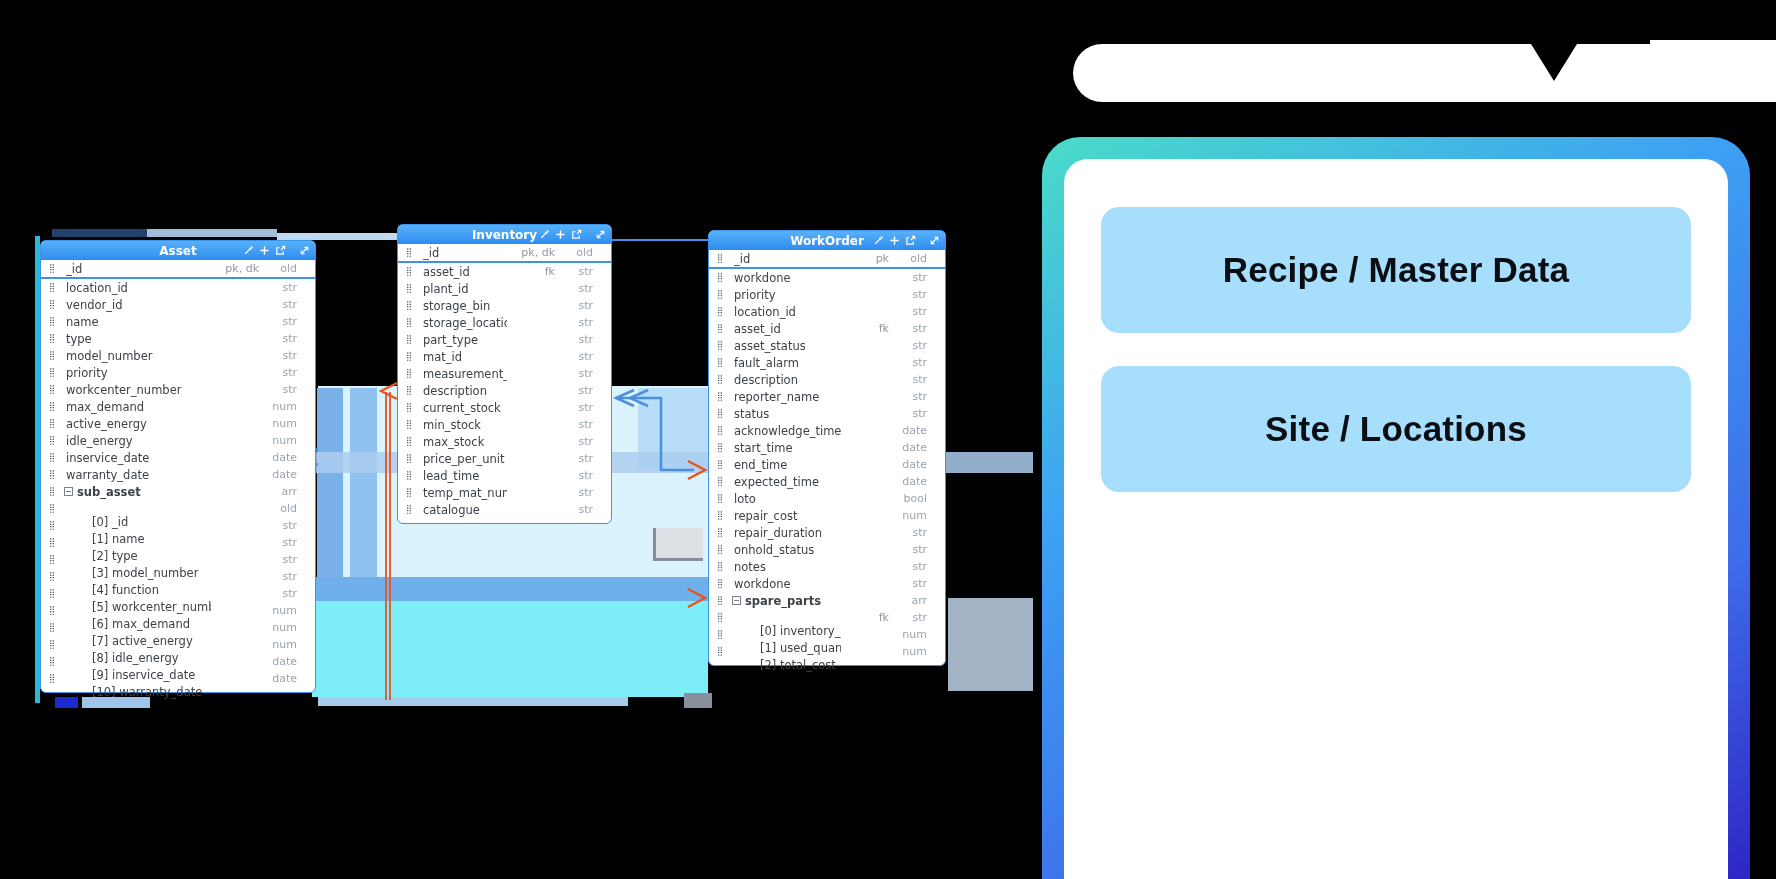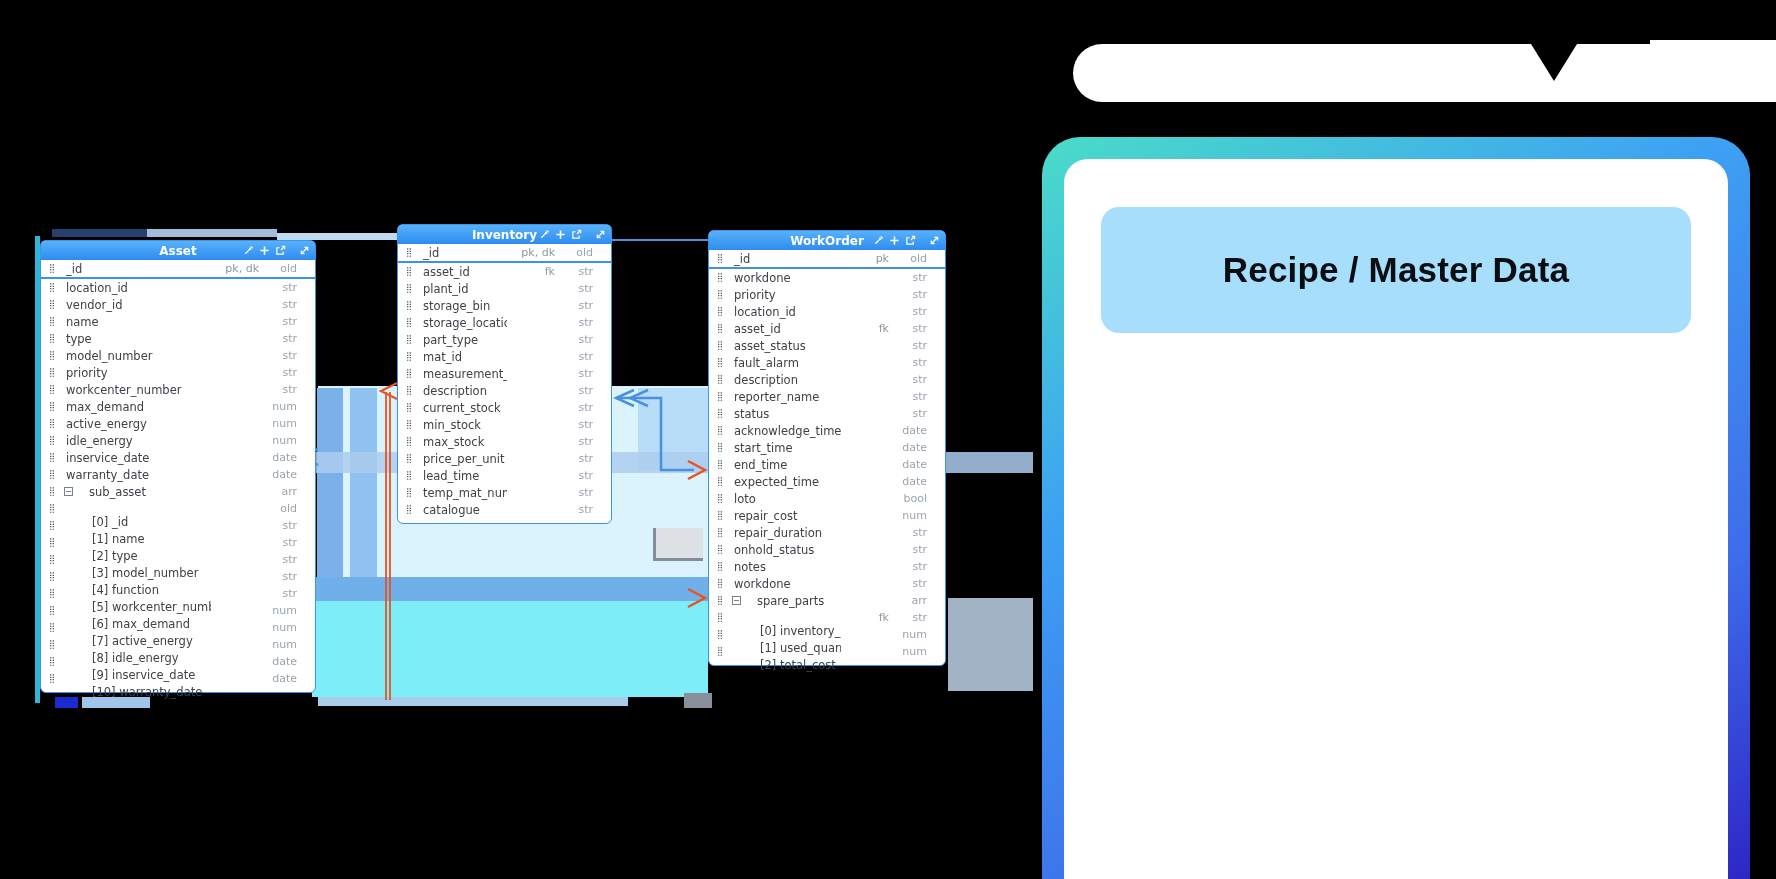--- a/index.html
+++ b/index.html
@@ -27,21 +27,21 @@
   .fname{margin-left:7px;flex:1;white-space:nowrap;overflow:hidden;}
   .fkey{width:48px;text-align:right;color:#8d97a1;font-size:11px;white-space:nowrap;}
   .ftype{width:38px;text-align:right;color:#9aa4ae;font-size:11px;}
   .row.first{border-bottom:2px solid #3f90ea;}
   .row.child .fname{padding-left:26px;margin-top:26px;}
   .collapse{display:none;}
   .row.parent .collapse{display:inline-block;width:7px;height:7px;border:1px solid #78828e;
                         position:relative;margin-left:5px;flex:none;}
   .row.parent .collapse::after{content:"";position:absolute;left:1px;right:1px;top:2.5px;
                                border-top:1px solid #78828e;}
-  .row.parent .fname{margin-left:16px;}
+  .row.parent .fname{margin-left:4px;font-weight:bold;}
 
   
   .banner{position:absolute;left:1073px;top:44px;width:703px;height:58px;background:#fff;
           border-radius:29px 0 0 29px;z-index:20;}
   .banner-notch{position:absolute;left:458px;top:0;width:0;height:0;
                 border-left:23px solid transparent;border-right:23px solid transparent;
                 border-top:37px solid #000;}
   .banner-step{position:absolute;left:577px;top:-4px;width:126px;height:10px;background:#fff;}
 
   
@@ -688,17 +688,20 @@
   </div>
 
   <div class="panel">
     <div class="panel-inner">
 
         <div class="pbox">
           <span>Recipe / Master Data</span>
         </div>
 
 
+        <div class="pbox">
+          <span>Site / Locations</span>
+        </div>
 
       </div>
   </div>
 
 </div>
 
 </body></html>

